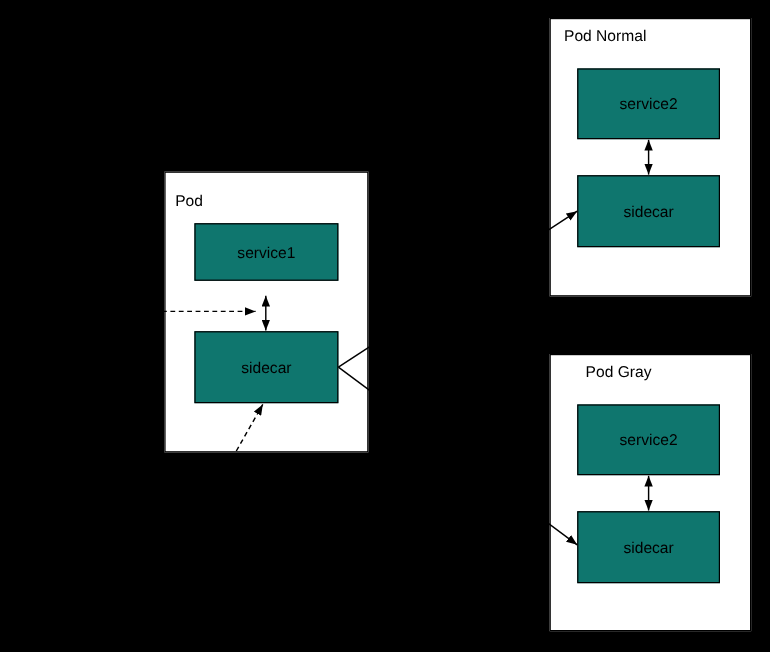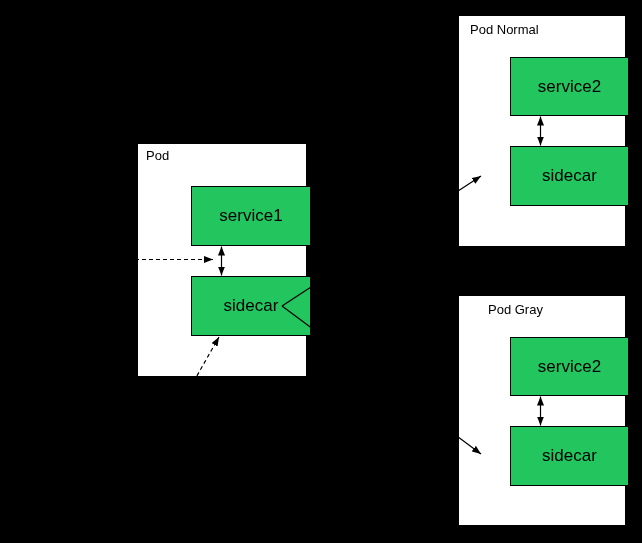--- a/index.html
+++ b/index.html
@@ -24,29 +24,28 @@
   }
   .pod-label {
     position: absolute;
     font-size: 13px;
     line-height: 15px;
     white-space: nowrap;
     color: #000000;
   }
   .node {
     position: absolute;
-    background: #22c55e;
+    background: #0f766e;
     border: 1px solid #000000;
     box-sizing: border-box;
     display: flex;
     align-items: center;
     justify-content: center;
-    font-size: 17px;
+    font-size: 13px;
     color: #000000;
-    margin-left: 29px;
   }
   .edges {
     position: absolute;
     left: 0;
     top: 0;
     pointer-events: none;
   }
   .edge {
     stroke: #000000;
     stroke-width: 1.2;
@@ -55,23 +54,23 @@
   .edge.dashed {
     stroke-dasharray: 4 3;
   }
 </style>
 </head>
 <body>
 
 <div class="canvas">
 
   <div class="pod" style="left:137px; top:143px; width:170px; height:234px;">
-    <div class="pod-label" style="left:8px; top:4px;">Pod</div>
+    <div class="pod-label" style="left:8px; top:16px;">Pod</div>
   </div>
-  <div class="node" style="left:162px; top:186px; width:120px; height:60px;">
+  <div class="node" style="left:162px; top:186px; width:120px; height:48px;">
     <span>service1</span>
   </div>
   <div class="node" style="left:162px; top:276px; width:120px; height:60px;">
     <span>sidecar</span>
   </div>
 
   <div class="pod" style="left:458px; top:15px; width:168px; height:232px;">
     <div class="pod-label" style="left:11px; top:6px;">Pod Normal</div>
   </div>
   <div class="node" style="left:481px; top:57px; width:119px; height:59px;">

